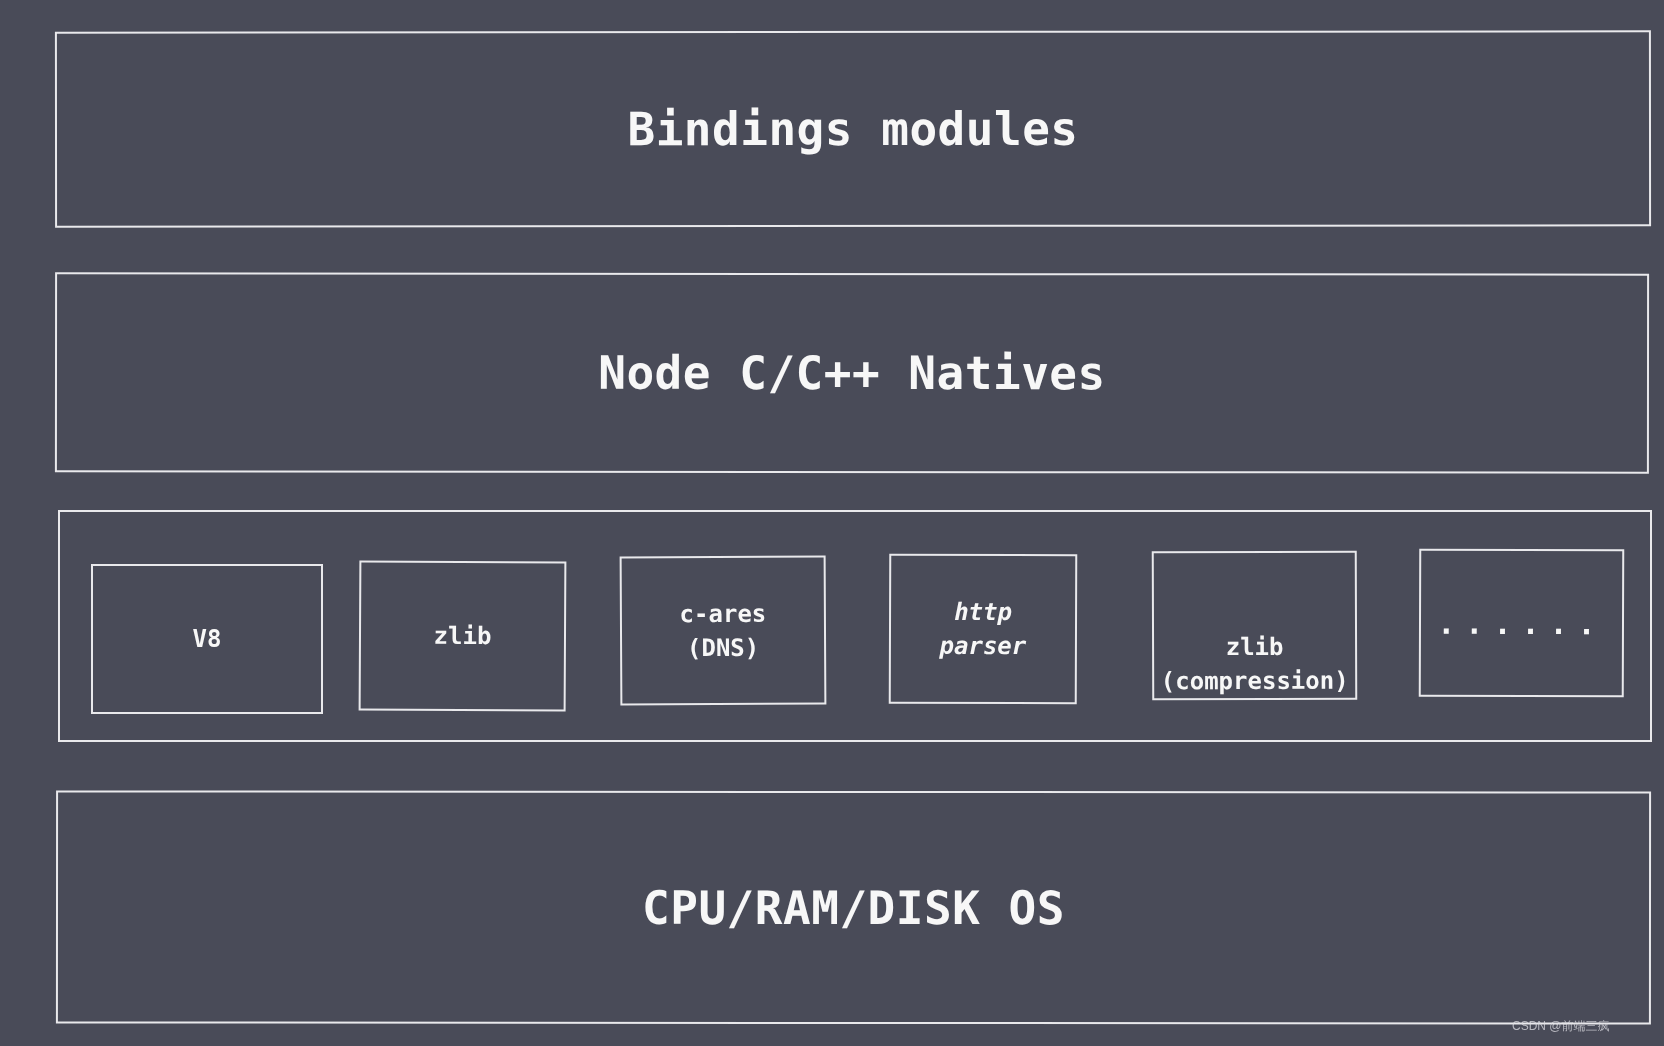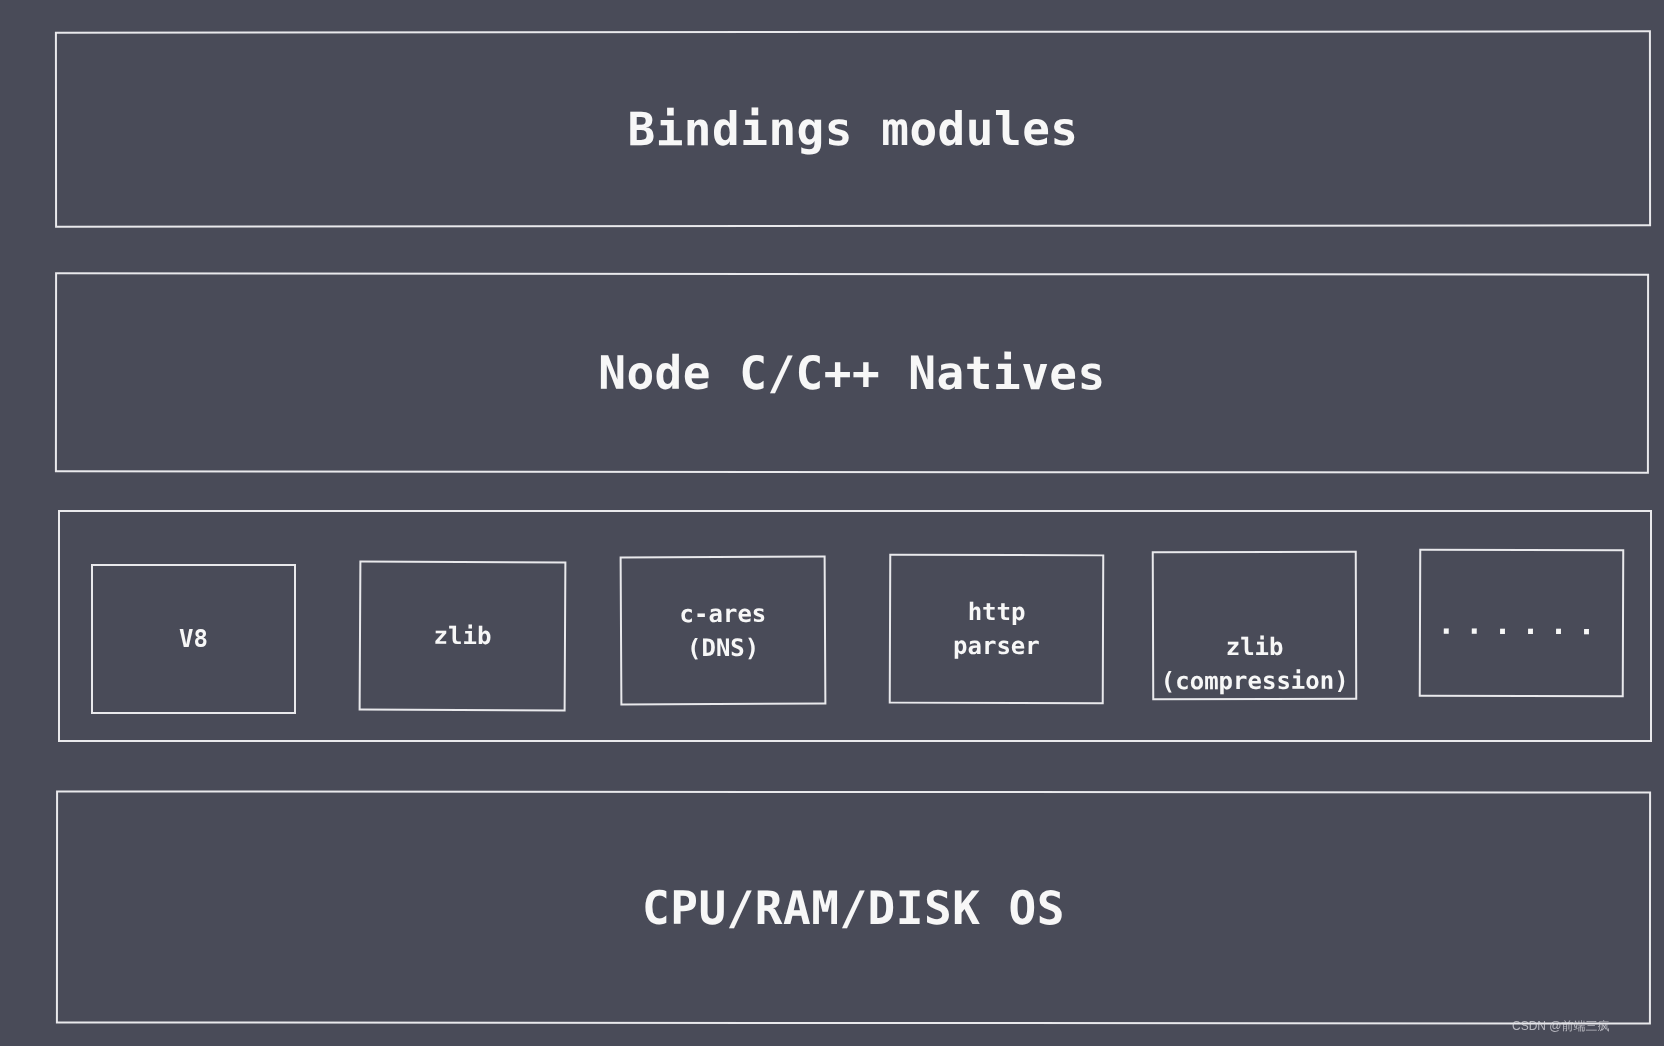--- a/index.html
+++ b/index.html
@@ -53,34 +53,34 @@
   <span class="layer-title">Bindings modules</span>
 </div>
 
 <div class="box" style="left:55px; top:273px; width:1594px; height:200px; transform:rotate(0.05deg);">
   <span class="layer-title">Node C/C++ Natives</span>
 </div>
 
 <div class="box" style="left:58px; top:510px; width:1594px; height:232px; display:block;">
 </div>
 
-<div class="box" style="left:91px; top:564px; width:205px; height:150px;text-align:right;">
+<div class="box" style="left:91px; top:564px; width:232px; height:150px;text-align:right;">
   <span class="lib">V8</span>
 </div>
 
 <div class="box" style="left:359px; top:561px; width:207px; height:150px; transform:rotate(0.3deg);">
   <span class="lib">zlib</span>
 </div>
 
 <div class="box" style="left:620px; top:556px; width:206px; height:149px; transform:rotate(-0.3deg);">
   <span class="lib">c-ares
 (DNS)</span>
 </div>
 
-<div class="box" style="left:889px; top:554px; width:215px; height:150px; transform:rotate(0.2deg);">
+<div class="box" style="left:889px; top:554px; width:188px; height:150px; transform:rotate(0.2deg);font-style:italic;">
   <span class="lib">http
 parser</span>
 </div>
 
 <div class="box" style="left:1152px; top:551px; width:205px; height:149px; transform:rotate(-0.2deg);align-items:flex-end;">
   <span class="lib">zlib
 (compression)</span>
 </div>
 
 <div class="box" style="left:1419px; top:549px; width:205px; height:148px; transform:rotate(0.2deg);">

